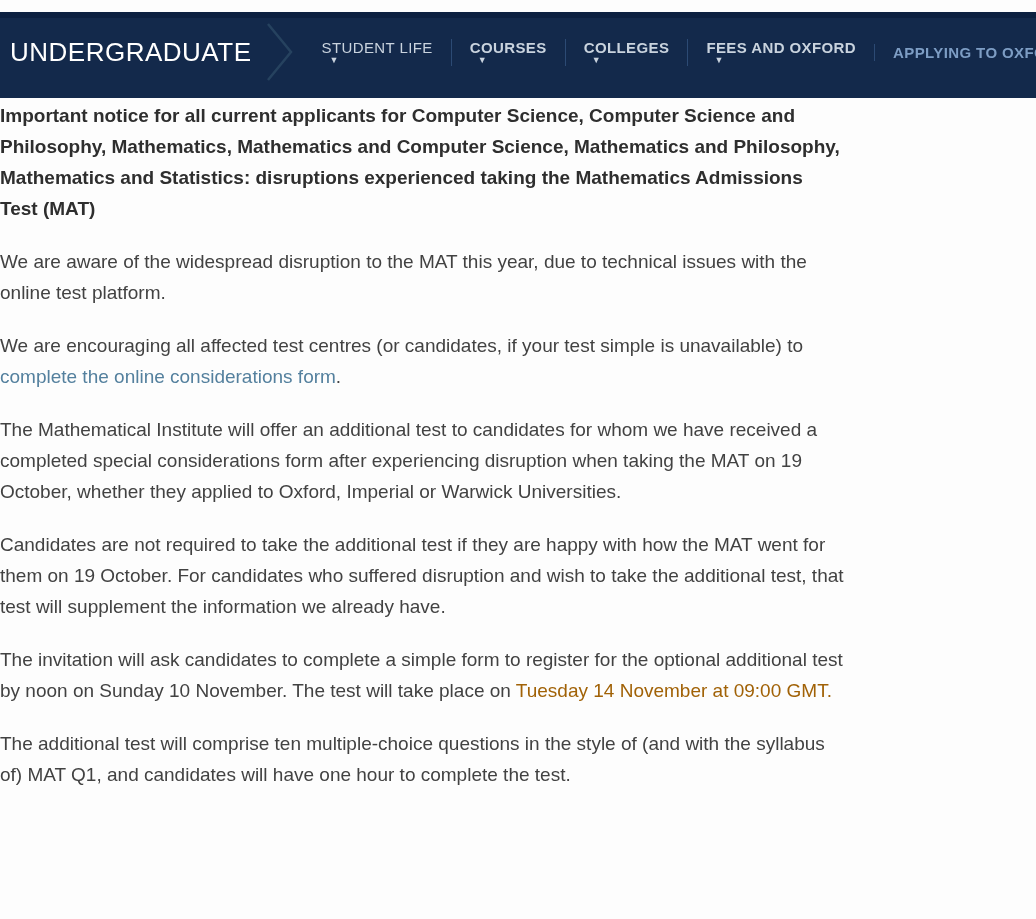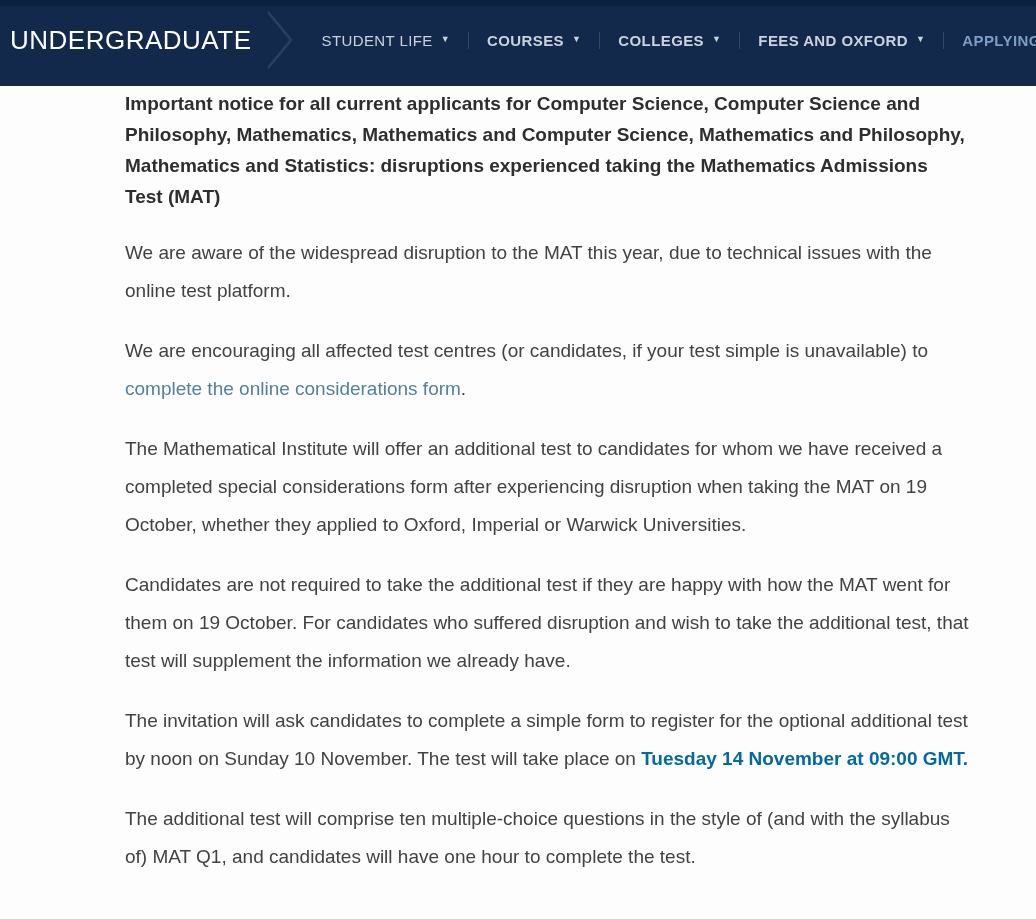--- a/index.html
+++ b/index.html
@@ -23,20 +23,21 @@
   .navbar{
     width:100%;
     height:86px;
     background:var(--navbar-bg);
     border-top:6px solid var(--navbar-top);
     display:flex;
     align-items:center;
     padding-bottom:12px;
     white-space:nowrap;
     overflow:hidden;
+    margin-top:12px;
   }
   .nav-title{
     color:#ffffff;
     font-size:26px;
     letter-spacing:0.5px;
     padding-left:10px;
     font-weight:400;
     cursor:pointer;
     flex:0 0 auto;
   }
@@ -46,60 +47,59 @@
     display:block;
   }
   .nav-items{
     display:flex;
     align-items:center;
     list-style:none;
     flex:0 0 auto;
   }
   .nav-item{
     display:flex;
-    align-items:center;
     padding:0 18px;
     color:var(--nav-text);
     font-size:15px;
     letter-spacing:0.4px;
     cursor:pointer;
     position:relative;
+    flex-direction:column;
   }
   .nav-item + .nav-item{
     border-left:1px solid var(--divider);
     font-weight:bold;
   }
   .nav-item.active{ color:var(--nav-active); }
   .nav-caret{
     font-size:9px;
     margin-left:8px;
     position:relative;
     top:-1px;
   }
   
   .article{
     width:845px;
-    margin-left:125px;
     padding-top:0;
   }
   .article h2{
     font-size:19px;
     font-weight:700;
     color:var(--heading-text);
     line-height:31px;
     margin:2px 0 22px 0;
   }
   .article p{
     font-size:19px;
     color:var(--body-text);
-    line-height:38px;
+    line-height:31px;
     margin:0 0 22px 0;
   }
   .seg-link{ color:var(--link); cursor:pointer; }
-  .seg-bold{ font-weight:700; color:#0369a1; }
+  .seg-bold{ font-weight:400; color:#a16207; }
   .seg-underline{ cursor:pointer; }
 </style>
 </head>
 <body>
 
 <header class="navbar">
   <div class="nav-title">UNDERGRADUATE</div>
   <svg class="nav-chevron" width="26" height="58" viewBox="0 0 26 58">
     <polyline points="1,1 24,29 1,57" fill="none" stroke="#26425f" stroke-width="2.5"></polyline>
   </svg>

